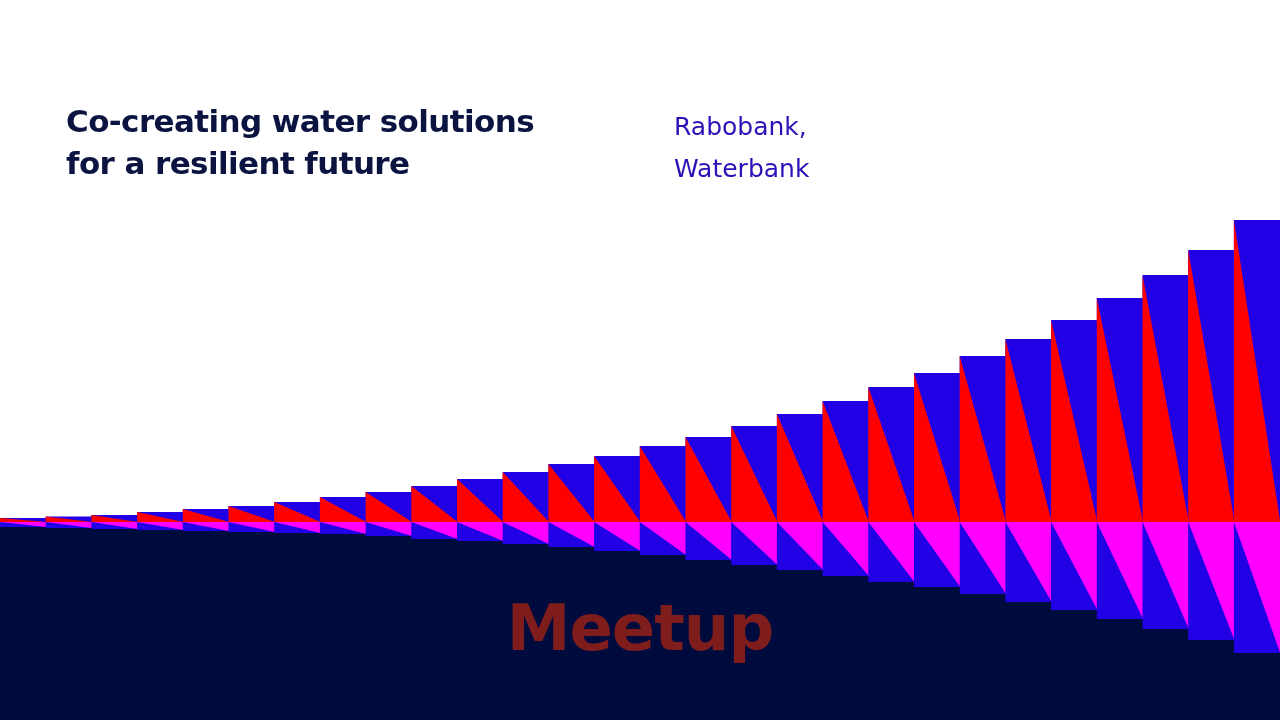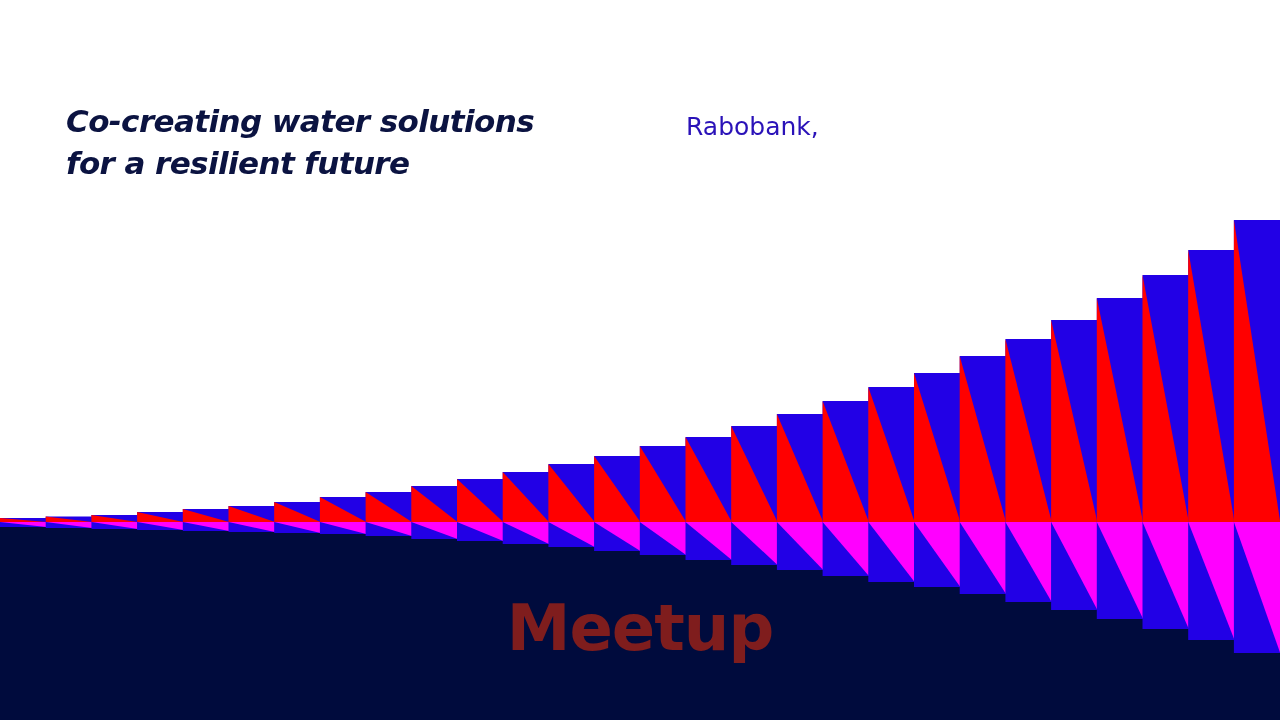--- a/index.html
+++ b/index.html
@@ -9,26 +9,25 @@
     font-family: "DejaVu Sans", "Liberation Sans", sans-serif;
   }
   .slide { position: absolute; left: 0; top: 0; width: 1280px; height: 720px; }
   .navy-band { position: absolute; left: 0; top: 522px; width: 1280px; height: 198px; background: #000b3d; }
   svg.pattern { position: absolute; left: 0; top: 0; width: 1280px; height: 720px; }
   .title {
     position: absolute; left: 66px; top: 100px;
     color: #0b1341; font-weight: bold; font-size: 31px; line-height: 42px;
     letter-spacing: -0.6px;
   }
-  .title span { display: block; white-space: nowrap; font-style: italic; }
+  .title span { display: block; white-space: nowrap; }
   .partners {
     position: absolute; left: 674px; top: 106px;
     color: #2a12b8; font-size: 25px; line-height: 42px;
     font-family: "DejaVu Sans", sans-serif;
-    margin-left: 12px;
   }
   .partners span { display: block; white-space: nowrap; }
   .event {
     position: absolute; left: 0; top: 588px; width: 1280px; text-align: center;
     color: #7f1d1d; font-weight: bold; font-size: 64px; line-height: 80px;
     letter-spacing: -1px;
   }
 </style>
 </head>
 <body>
@@ -151,16 +150,17 @@
       <polygon points="1233.9,522 1280.2,522 1280.2,653" fill="#ff00ff"></polygon>
     </svg>
 
   <div class="title">
     <span>Co-creating water solutions</span>
     <span>for a resilient future</span>
   </div>
 
   <div class="partners">
     <span>Rabobank,</span>
+    <span>Waterbank</span>
   </div>
 
   <div class="event">Meetup</div>
 </div>
 
 </body></html>

